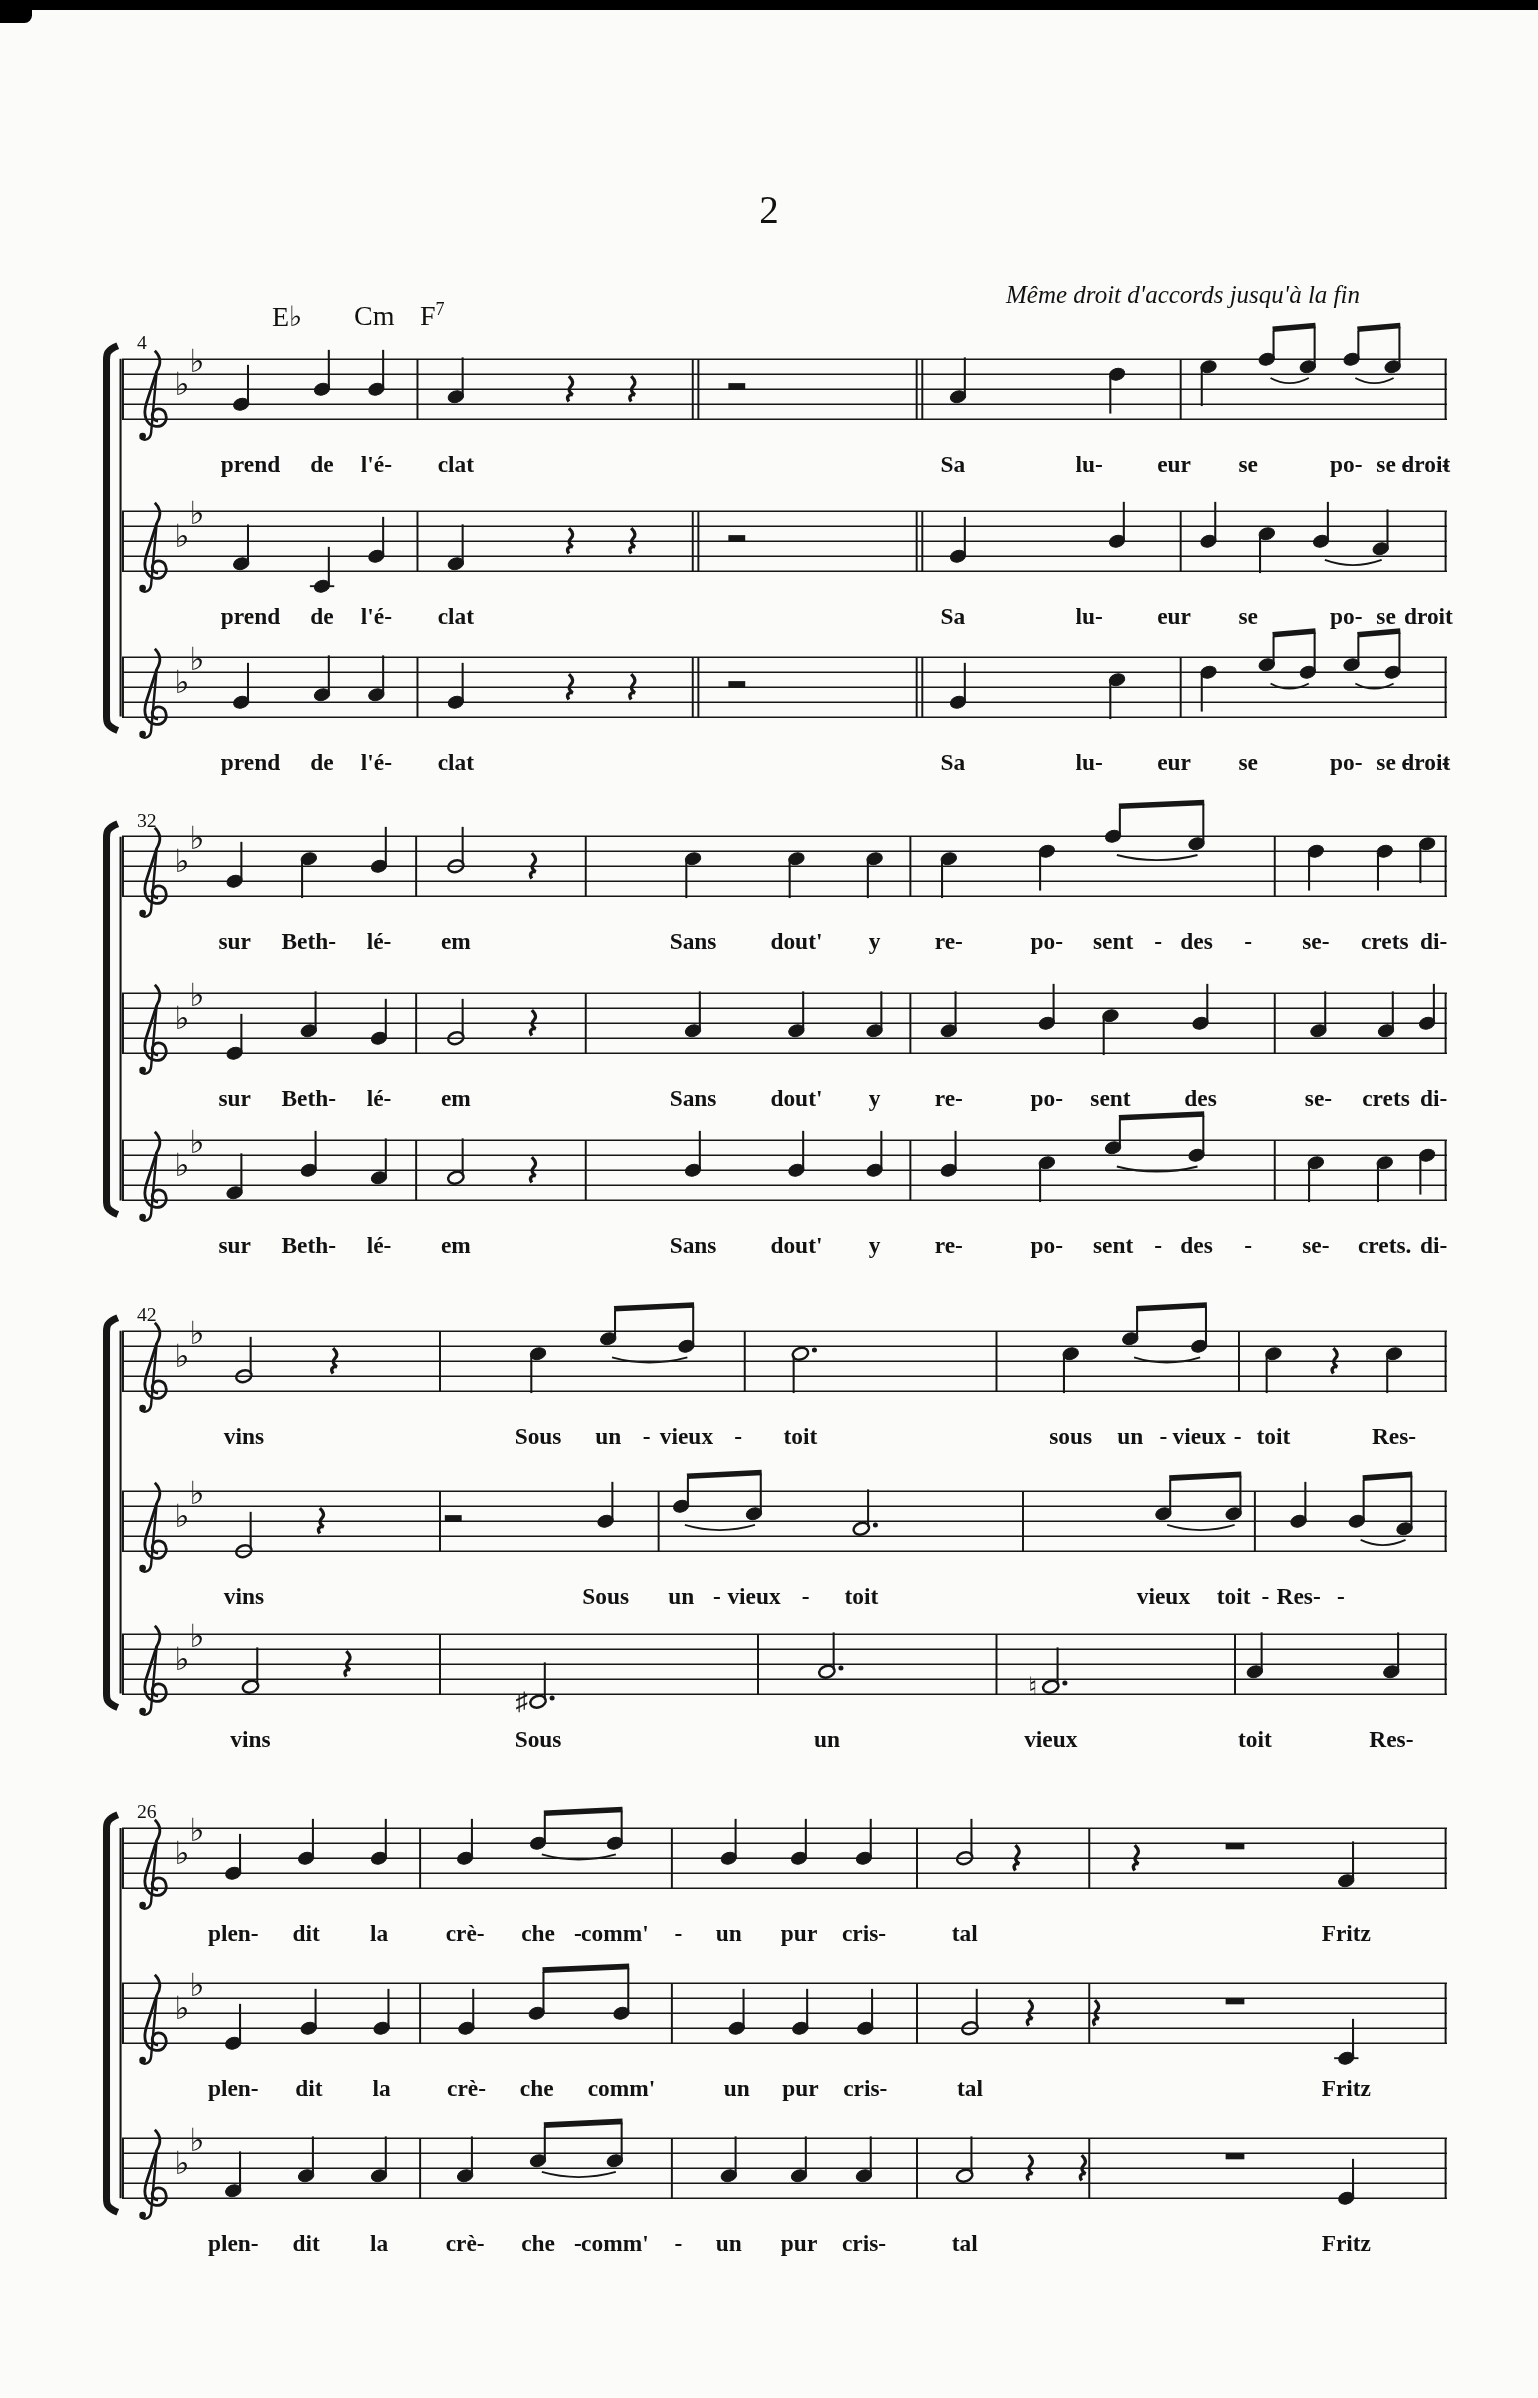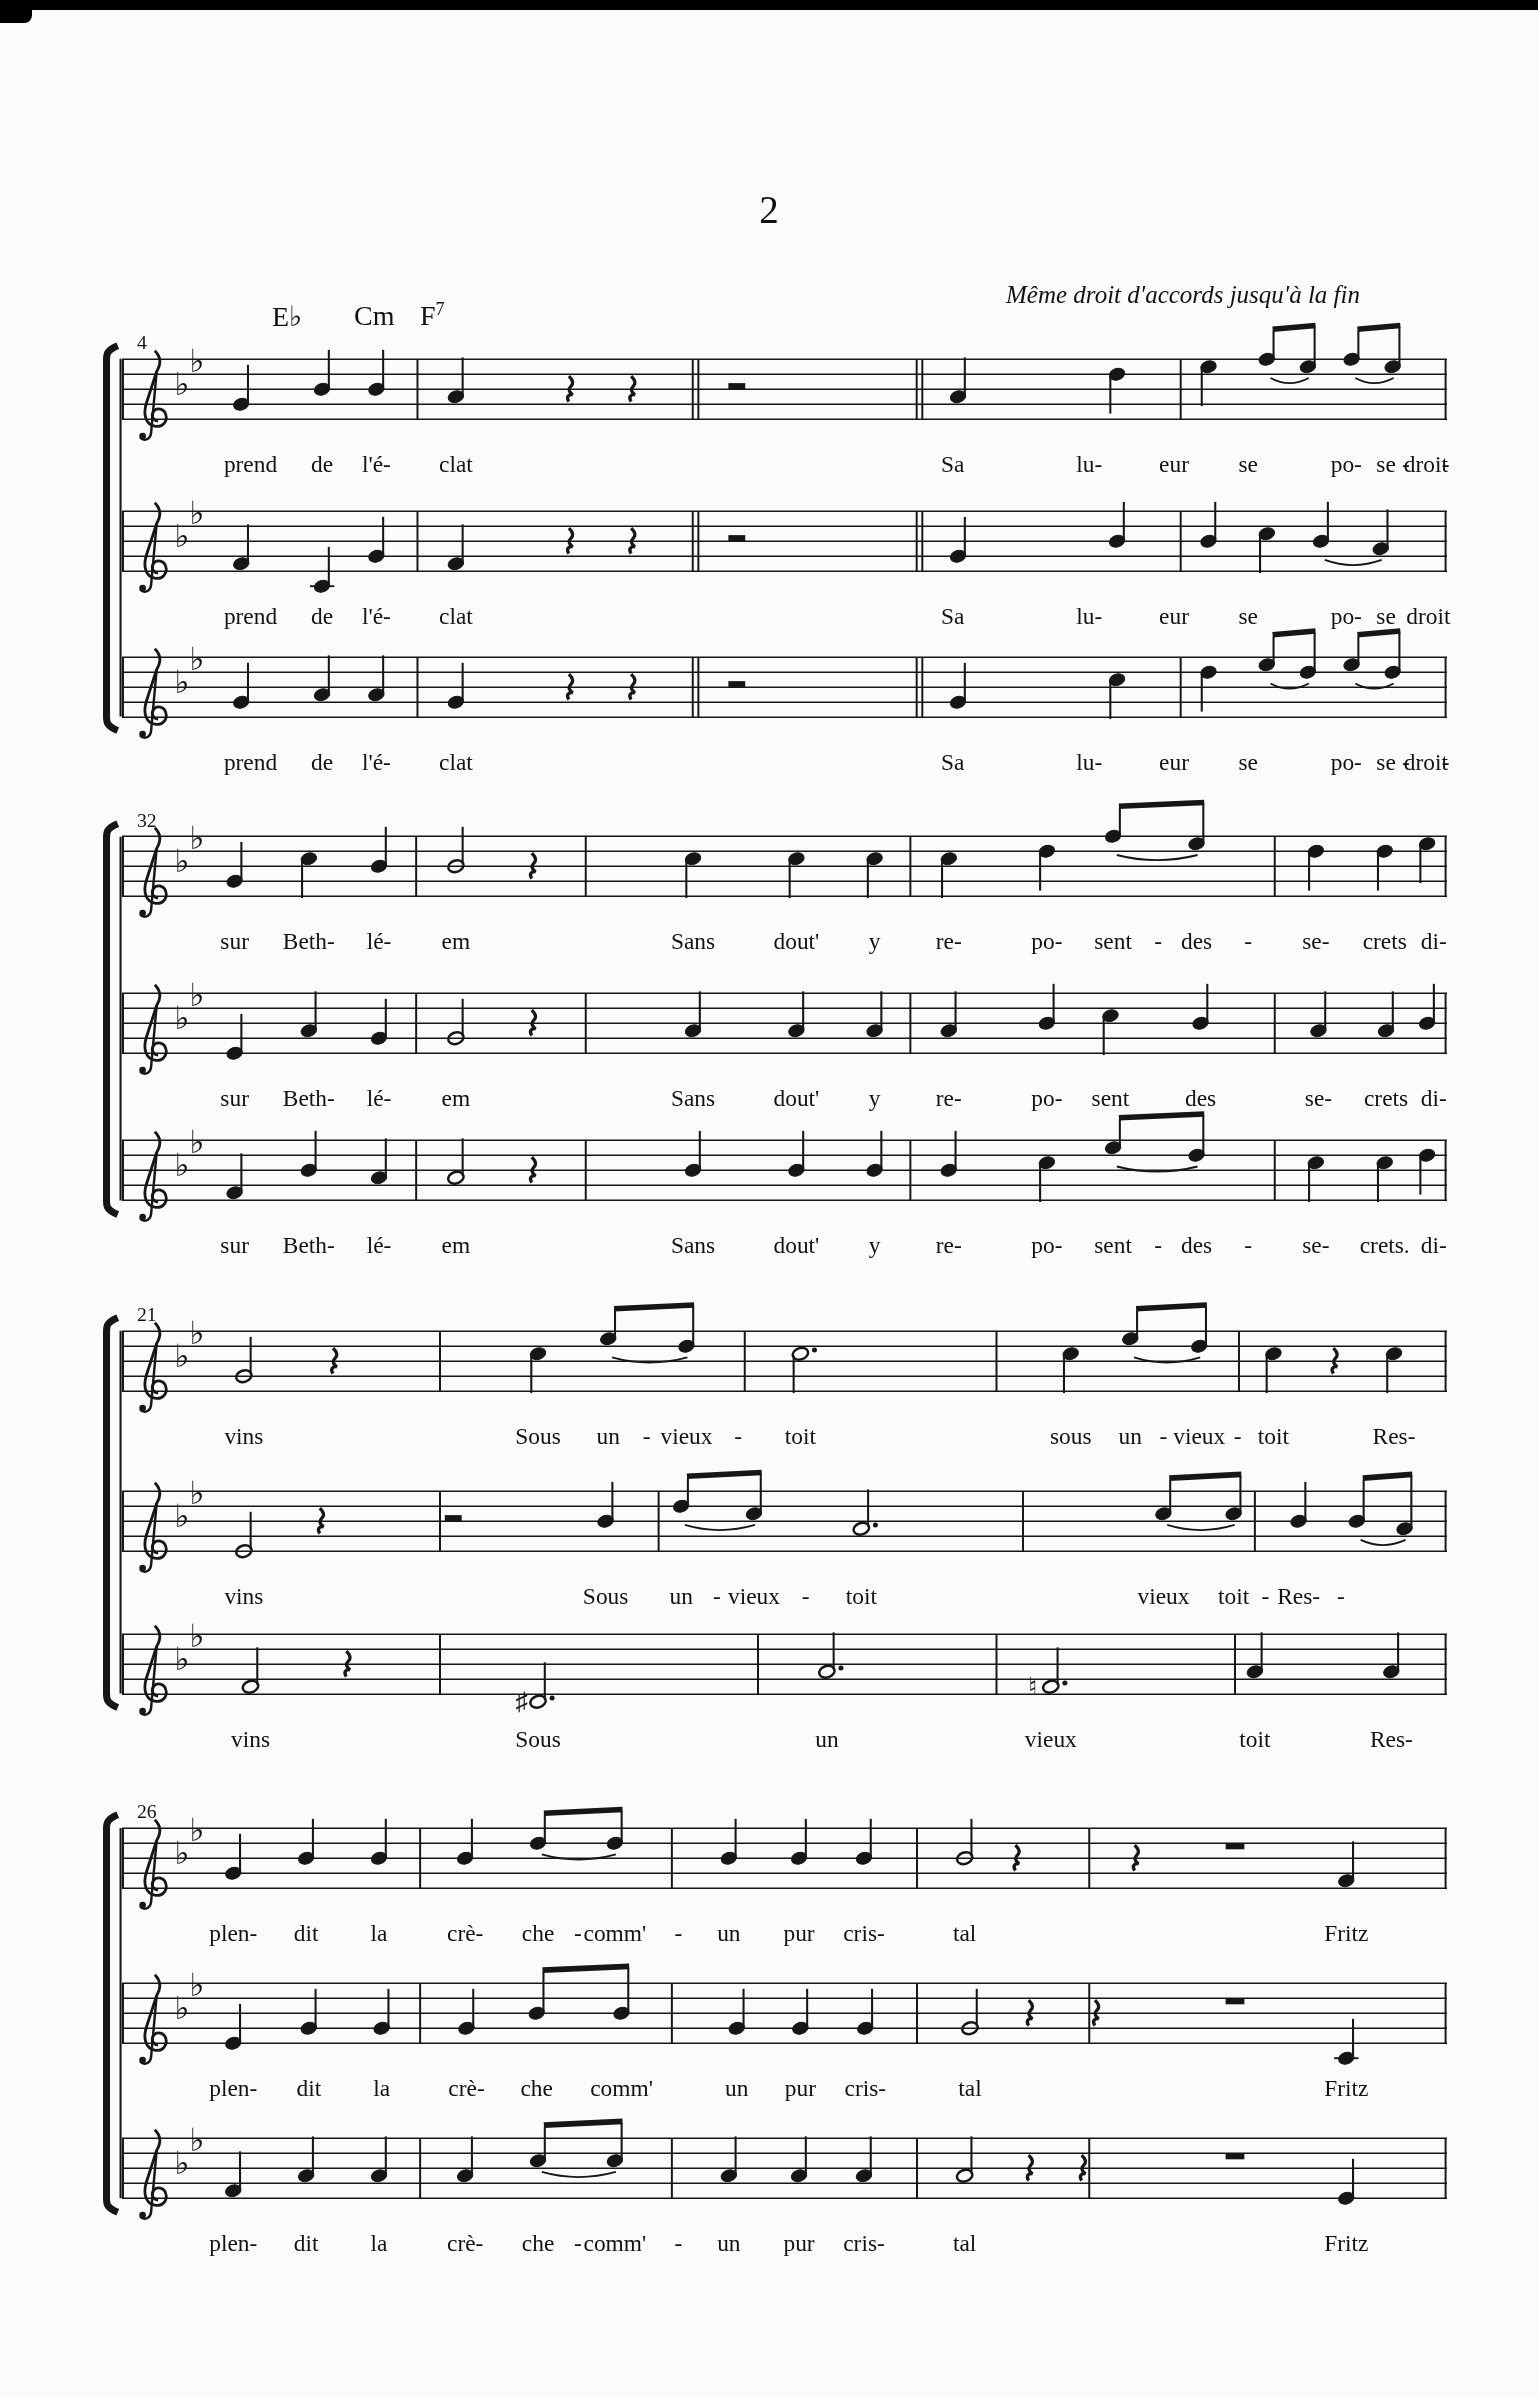--- a/index.html
+++ b/index.html
@@ -9,21 +9,21 @@
     font-family:"Liberation Serif", serif;
     color:#161616;
   }
   .scan-strip-top{position:absolute;left:0;top:0;width:1538px;height:10.3px;background:#000;}
   .scan-blob-topleft{position:absolute;left:0;top:0;width:32px;height:22.5px;background:#000;border-radius:0 0 7.5px 0;}
   .page-number{position:absolute;left:0;right:0;top:187px;text-align:center;font-size:39px;color:#111;}
   .direction{position:absolute;right:178px;top:281px;font-size:25px;font-style:italic;color:#111;white-space:nowrap;}
   .chord{position:absolute;top:300px;font-size:28px;color:#111;white-space:nowrap;}
   .chord sup{font-size:18px;vertical-align:super;line-height:0;}
   .measure-number{position:absolute;font-size:19.7px;color:#111;}
-  .lyric-row{position:absolute;width:1325px;height:32px;}
+  .lyric-row{position:absolute;width:1325px;height:32px;font-weight:bold;}
   .lyric-row span{position:absolute;transform:translateX(-50%);font-size:23.4px;white-space:nowrap;color:#121212;}
   svg{position:absolute;overflow:visible;}
 </style>
 </head>
 <body>
 
 <div class="scan-strip-top"></div>
 <div class="scan-blob-topleft"></div>
 
 <div class="page-number">2</div>
@@ -594,21 +594,21 @@
       <span style="left: 62.4%;">re-</span>
       <span style="left: 69.8%;">po-</span>
       <span style="left: 74.8%;">sent</span>
       <span style="left: 78.2%;">-</span>
       <span style="left: 81.1%;">des</span>
       <span style="left: 85%;">-</span>
       <span style="left: 90.1%;">se-</span>
       <span style="left: 95.3%;">crets.</span>
       <span style="left: 99%;">di-</span>
     </div>
-    <div class="measure-number" style="left: 137px; top: 1303px; position: absolute;">21</div>
+    <div class="measure-number" style="left: 137px; top: 1303px; position: absolute;">42</div>
     <svg width="30" height="400" style="left:99px;top:1314px" viewBox="0 0 32 427">
       <path d="M20,4 C8,9 8,13 8,19 L8,405 C8,411 8,415 20,420" fill="none" stroke="#161616" stroke-width="7.5"></path>
       <line x1="23" y1="18" x2="23" y2="405" stroke="#161616" stroke-width="2.2"></line>
     </svg>
     <svg width="1325" height="164" viewBox="0 -60 1414 175" style="left:122px;top:1275px">
       <line x1="0" y1="0" x2="1414" y2="0" stroke="#161616" stroke-width="1.7"></line>
       <line x1="0" y1="16" x2="1414" y2="16" stroke="#161616" stroke-width="1.7"></line>
       <line x1="0" y1="32" x2="1414" y2="32" stroke="#161616" stroke-width="1.7"></line>
       <line x1="0" y1="48" x2="1414" y2="48" stroke="#161616" stroke-width="1.7"></line>
       <line x1="0" y1="64" x2="1414" y2="64" stroke="#161616" stroke-width="1.7"></line>

